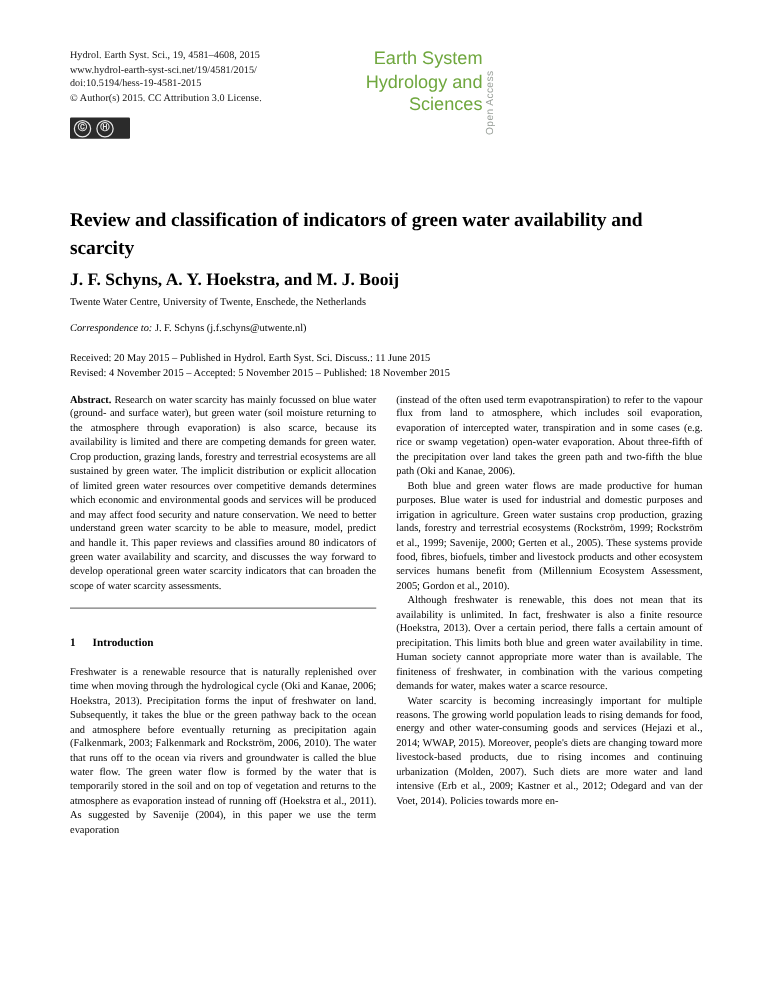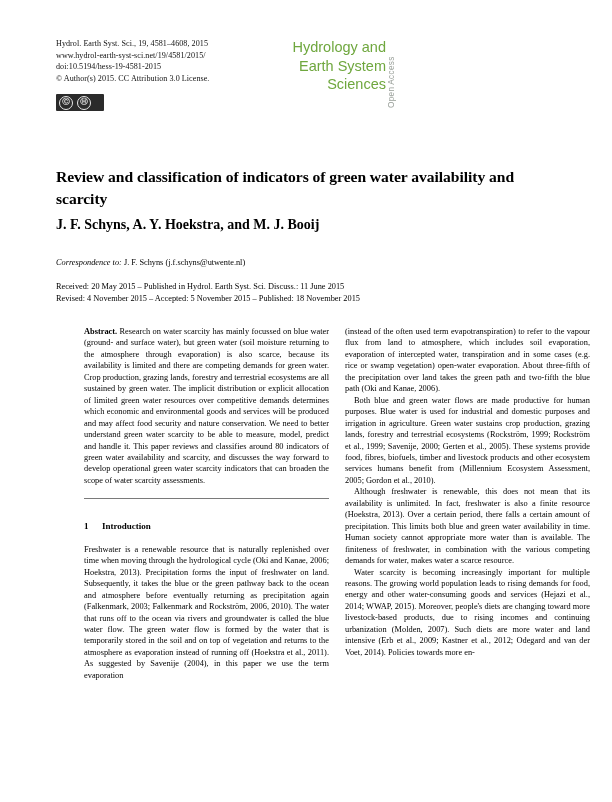--- a/index.html
+++ b/index.html
@@ -156,28 +156,27 @@
     left: 56px;
     top: 281px;
     width: 500px;
     font-size: 8.3px;
     line-height: 11.6px;
   }
 
   
   .col {
     position: absolute;
-    top: 326px;
+    top: 314px;
     width: 245px;
     font-size: 8.35px;
     line-height: 11.45px;
     text-align: justify;
     text-justify: inter-word;
     hyphens: manual;
-    margin-left: 28px;
   }
   .col-left  { left: 56px;  }
   .col-right { left: 317px; }
 
   .col p {
     margin: 0;
     text-indent: 0;
   }
   .col p.indent { text-indent: 9px; }
   .col p.abstract-p { text-indent: 0; }
@@ -223,29 +222,30 @@
       <div>© Author(s) 2015. CC Attribution 3.0 License.</div>
     </div>
     <div class="cc-badge">
       <span class="cc-circ">Ⓒ</span>
       <span class="cc-circ">Ⓗ</span>
     </div>
   </div>
 
   <div class="logo-block">
     <div class="logo-title">
+      <div>Earth System</div>
       <div>Hydrology and</div>
-      <div>Earth System</div>
       <div>Sciences</div>
     </div>
     <div class="open-access">Open Access</div>
   </div>
 
   <div class="paper-title">Review and classification of indicators of green water availability and scarcity</div>
   <div class="authors">J. F. Schyns, A. Y. Hoekstra, and M. J. Booij</div>
+  <div class="affiliation">Twente Water Centre, University of Twente, Enschede, the Netherlands</div>
   <div class="correspondence">
     <i>Correspondence to:</i>
     <span>J. F. Schyns (j.f.schyns@utwente.nl)</span>
   </div>
   <div class="dates">
     <div>Received: 20 May 2015 – Published in Hydrol. Earth Syst. Sci. Discuss.: 11 June 2015</div>
     <div>Revised: 4 November 2015 – Accepted: 5 November 2015 – Published: 18 November 2015</div>
   </div>
 
   <div class="col col-left">

